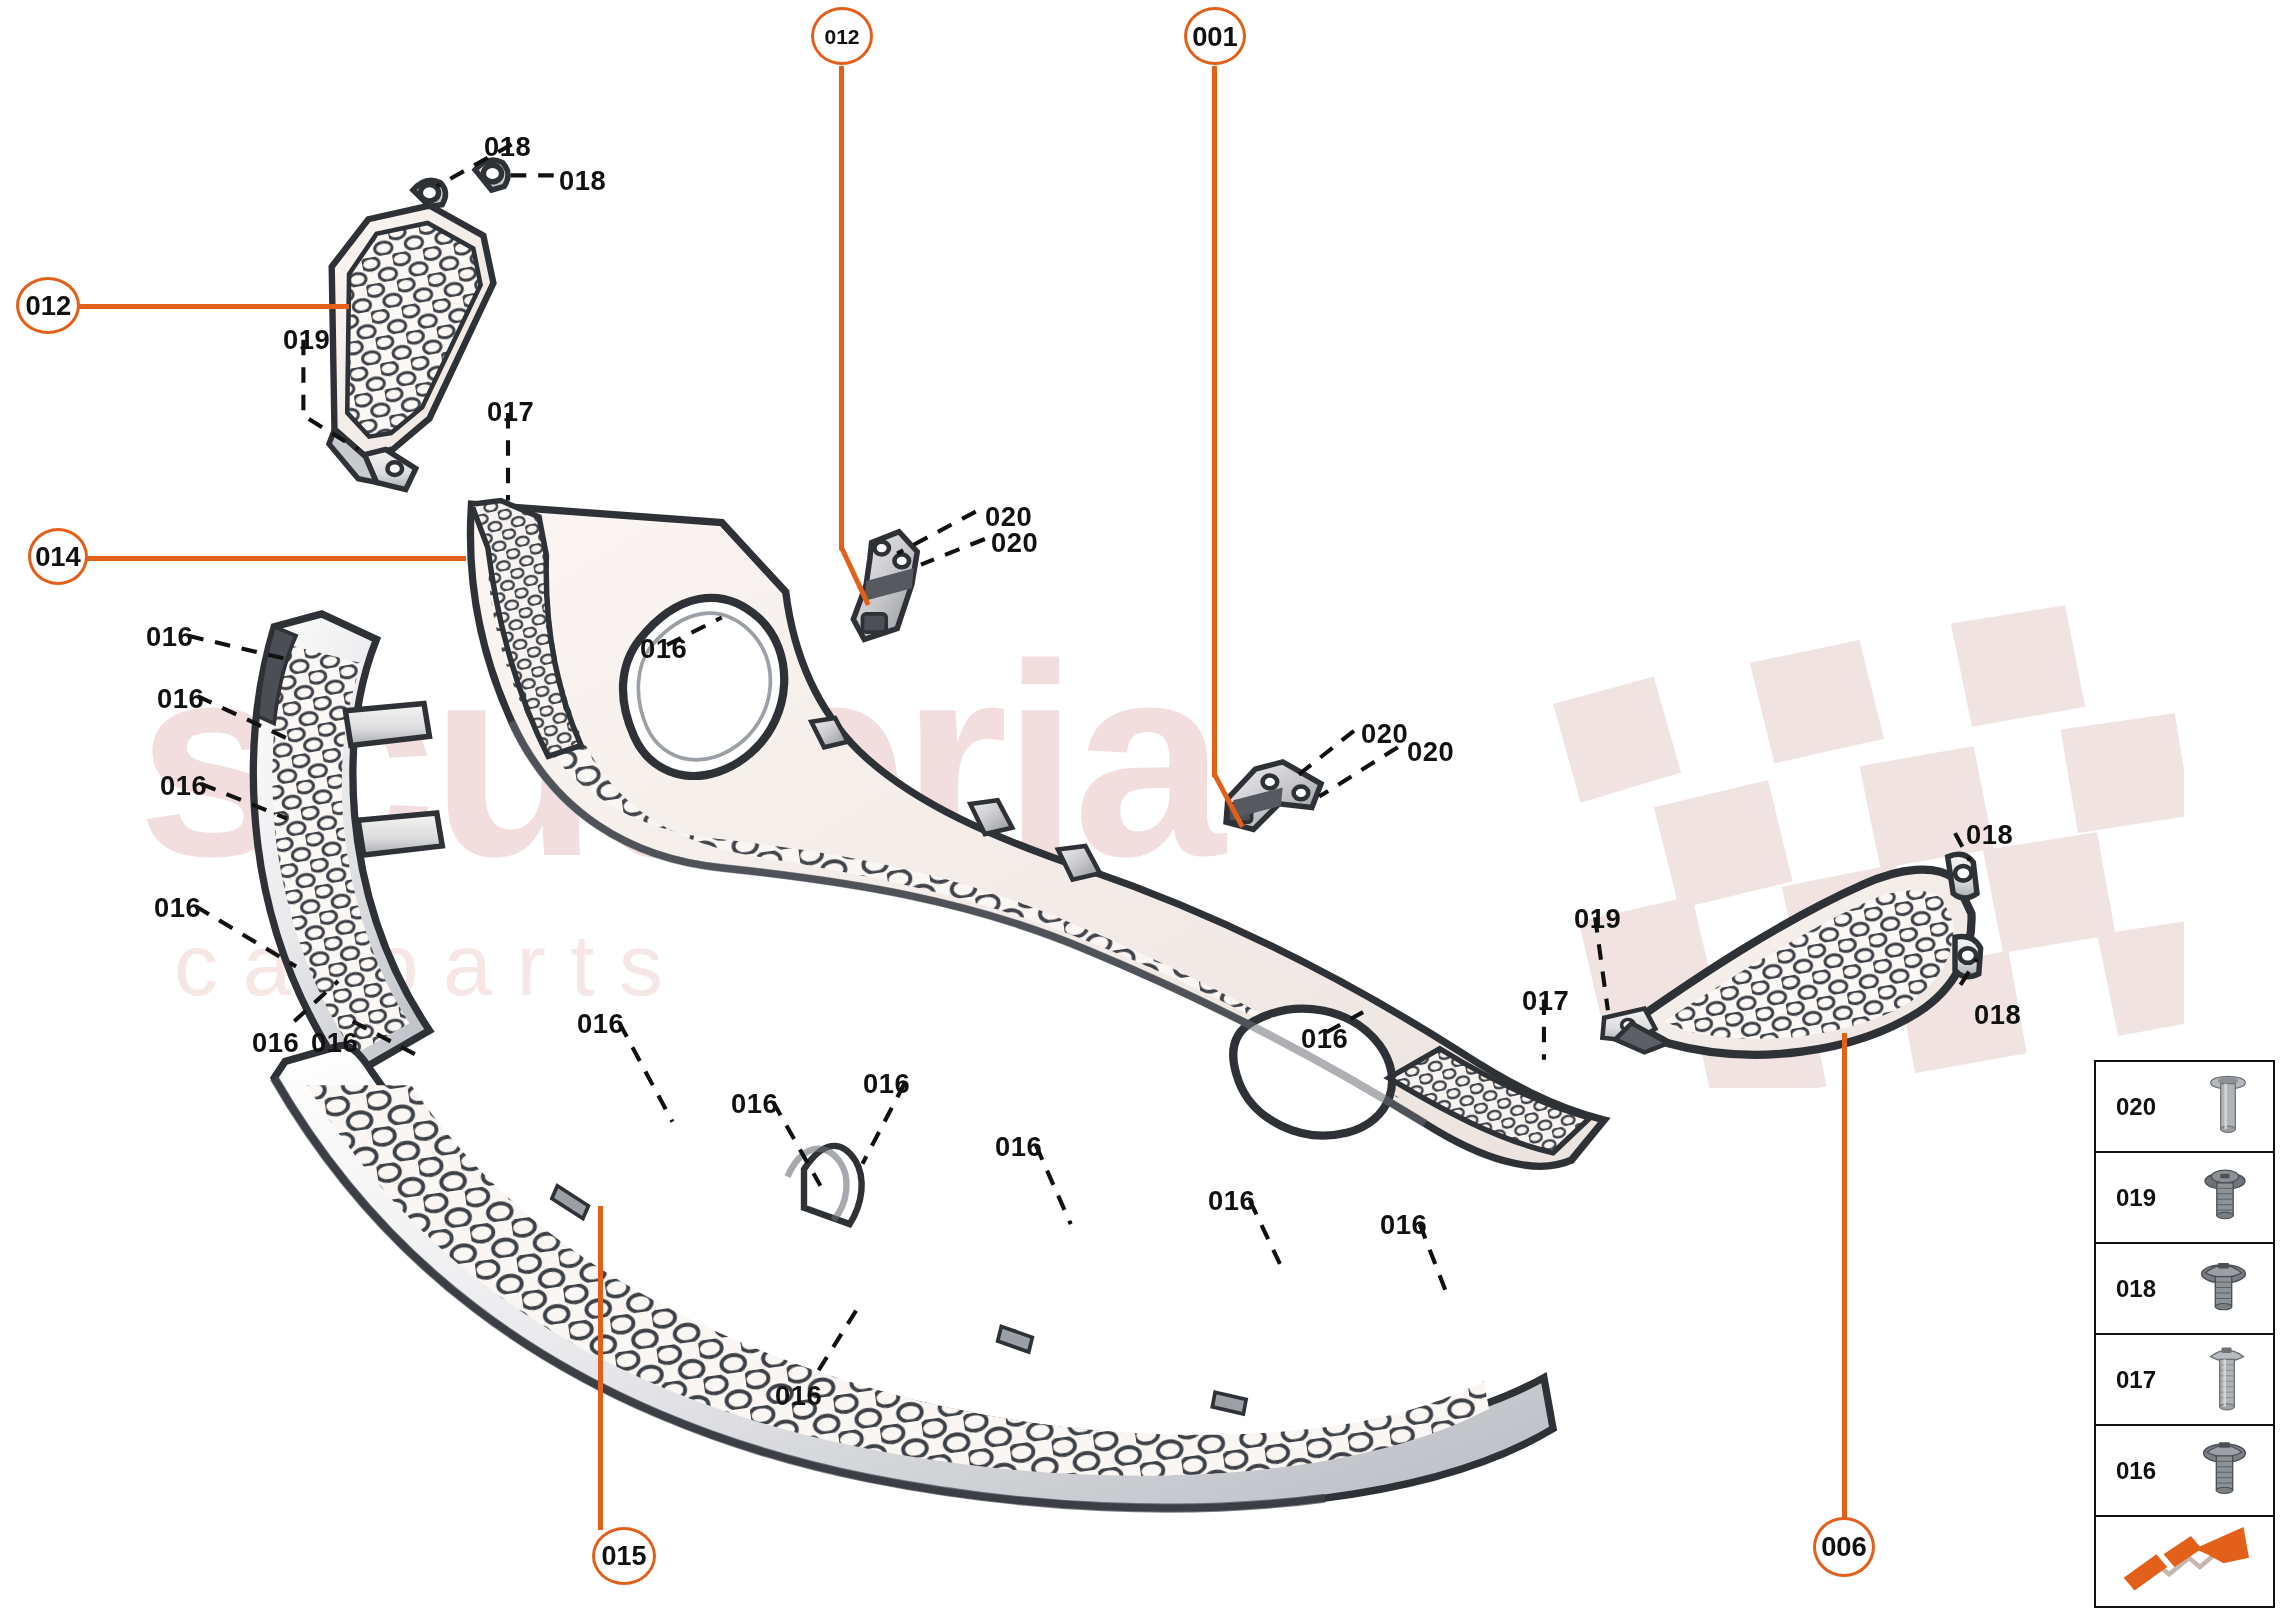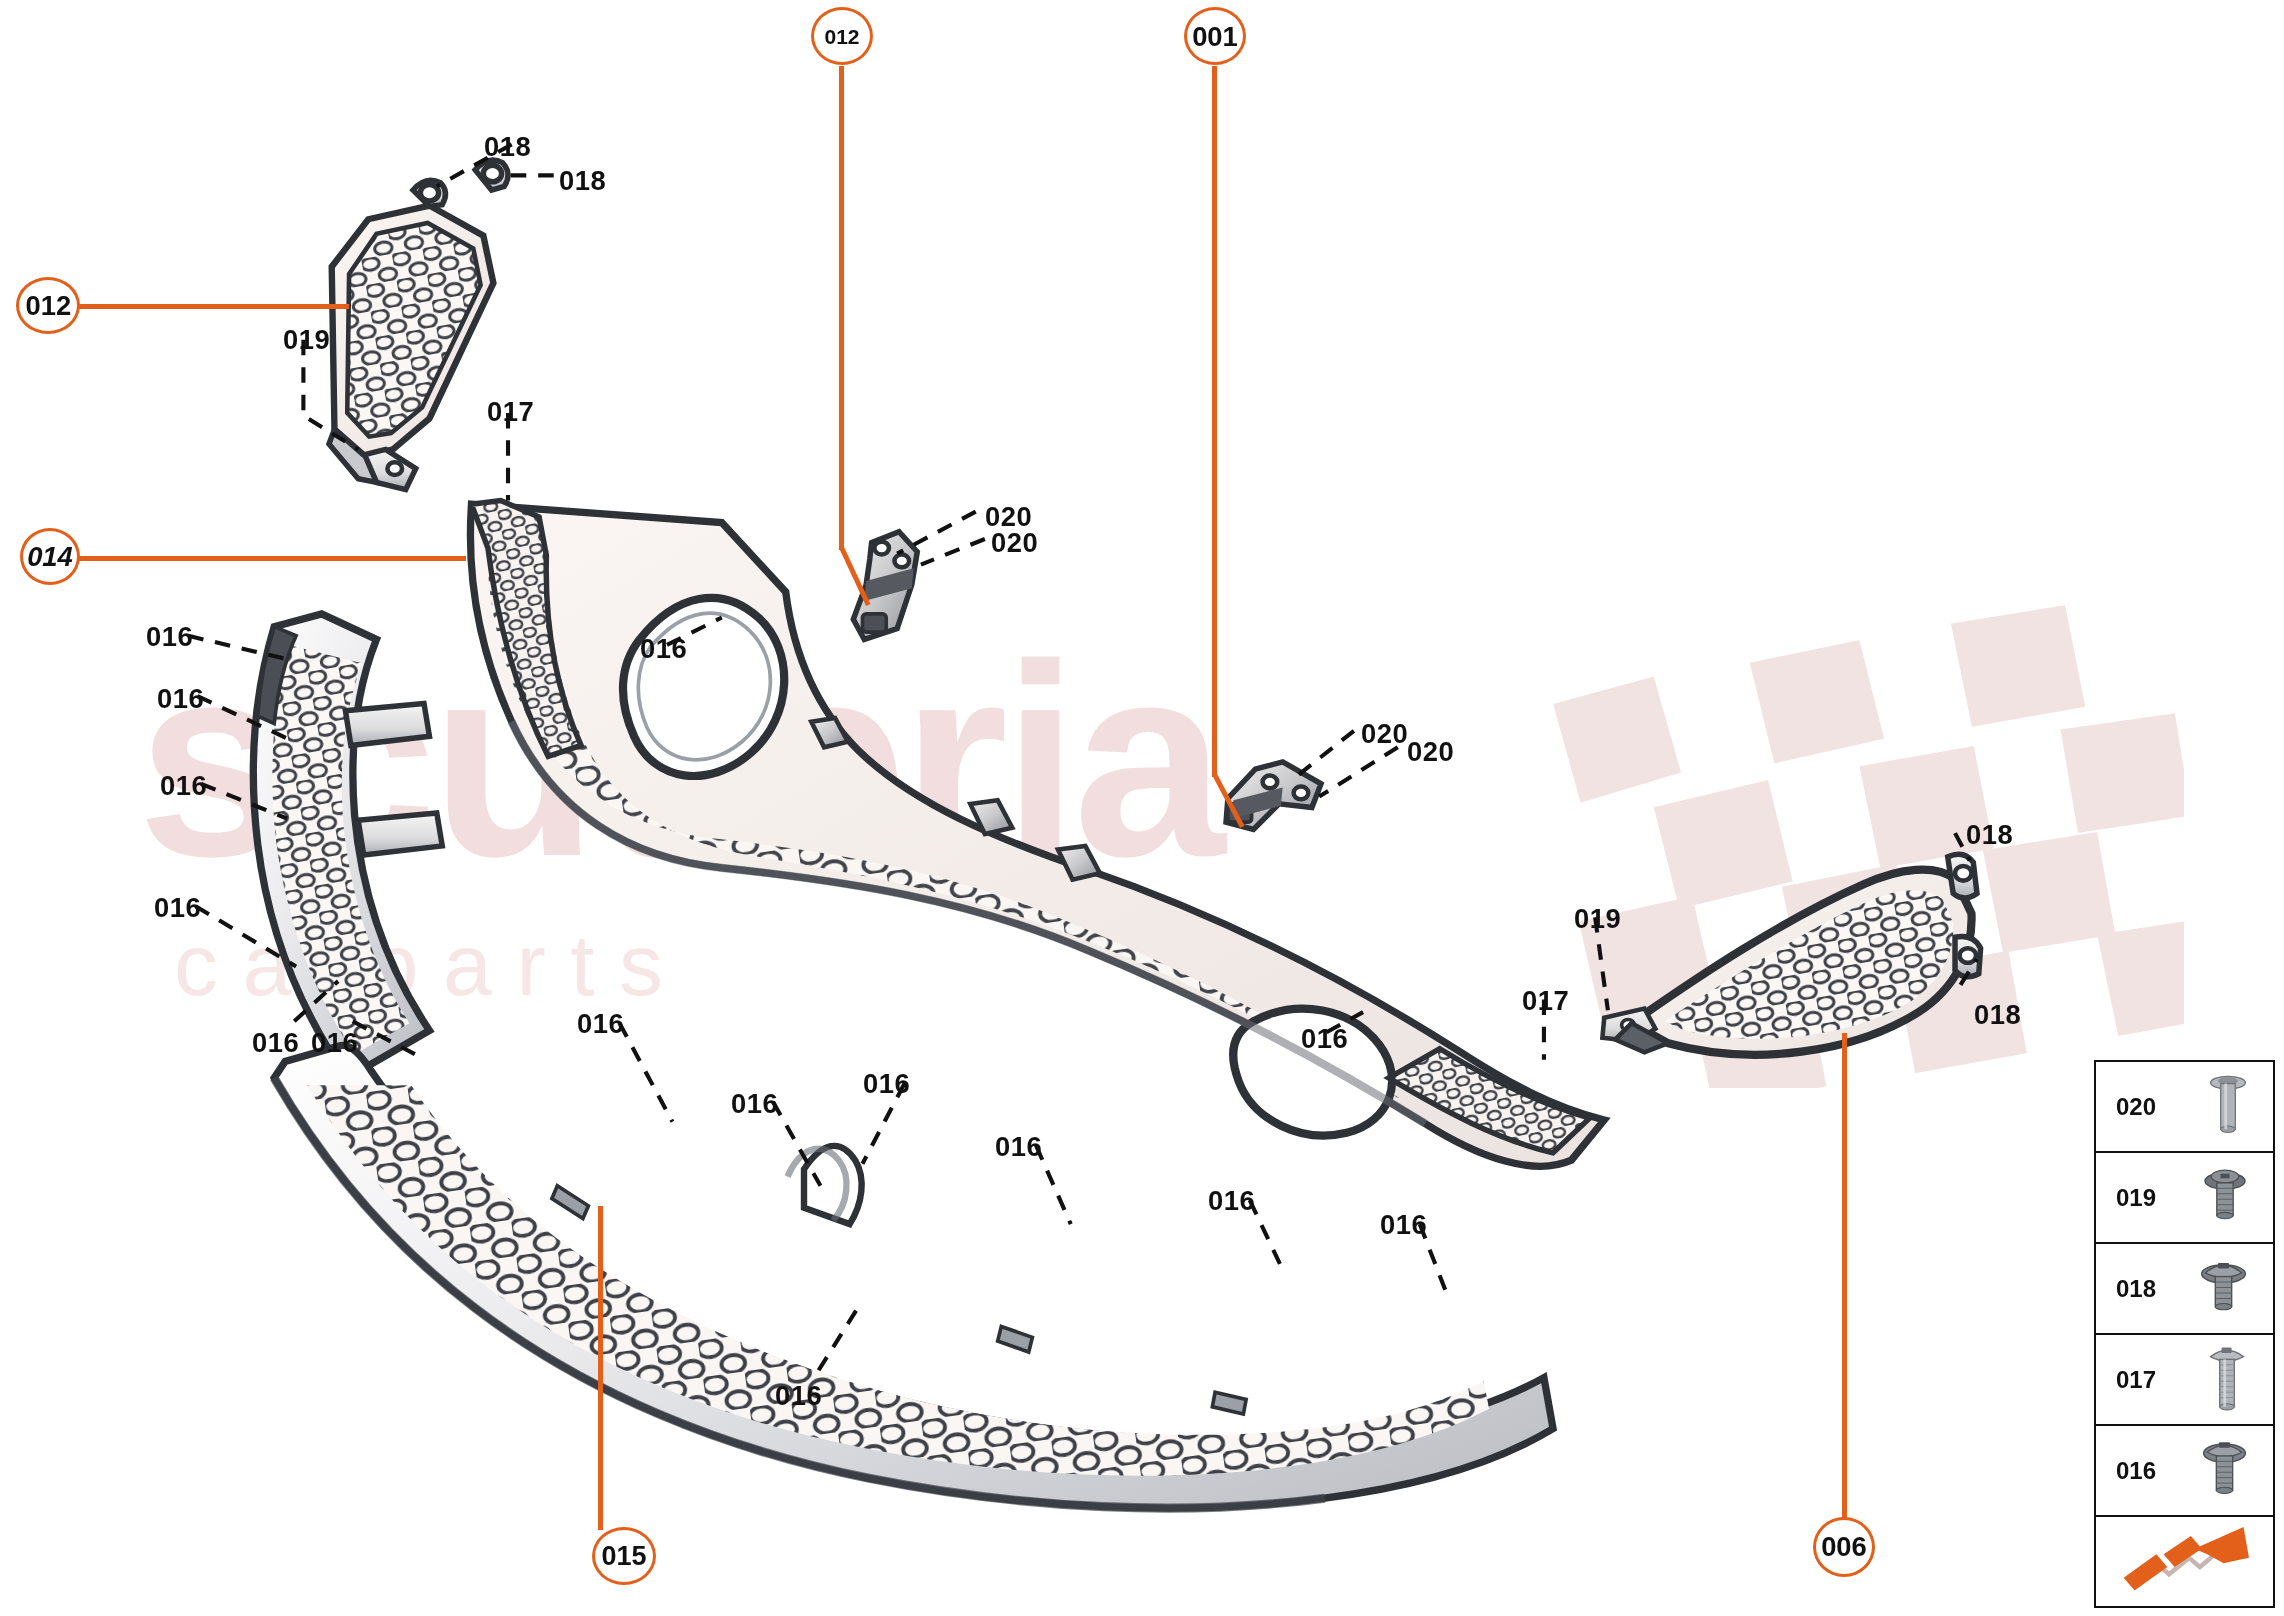--- a/index.html
+++ b/index.html
@@ -342,21 +342,21 @@
 
   <div class="callout" style="left:16.4px;top:277px;width:64px;height:57px;font-size:27.4px;">
     <span>012</span>
   </div>
   <div class="callout" style="left:811px;top:7.3px;width:62px;height:58px;font-size:21px;">
     <span>012</span>
   </div>
   <div class="callout" style="left:1184px;top:7.3px;width:62px;height:58px;font-size:27.4px;">
     <span>001</span>
   </div>
-  <div class="callout" style="left:20px;top:528px;width:60px;height:57px;font-size:27.4px;font-style:italic;">
+  <div class="callout" style="left:28px;top:528px;width:60px;height:57px;font-size:27.4px;">
     <span>014</span>
   </div>
   <div class="callout" style="left:592px;top:1527px;width:64px;height:58px;font-size:27px;">
     <span>015</span>
   </div>
   <div class="callout" style="left:1813px;top:1517px;width:62px;height:60px;font-size:27.4px;">
     <span>006</span>
   </div>
 
   <div class="pn" style="left:484px;top:131px;font-size:27.4px;"><span>018</span></div>

